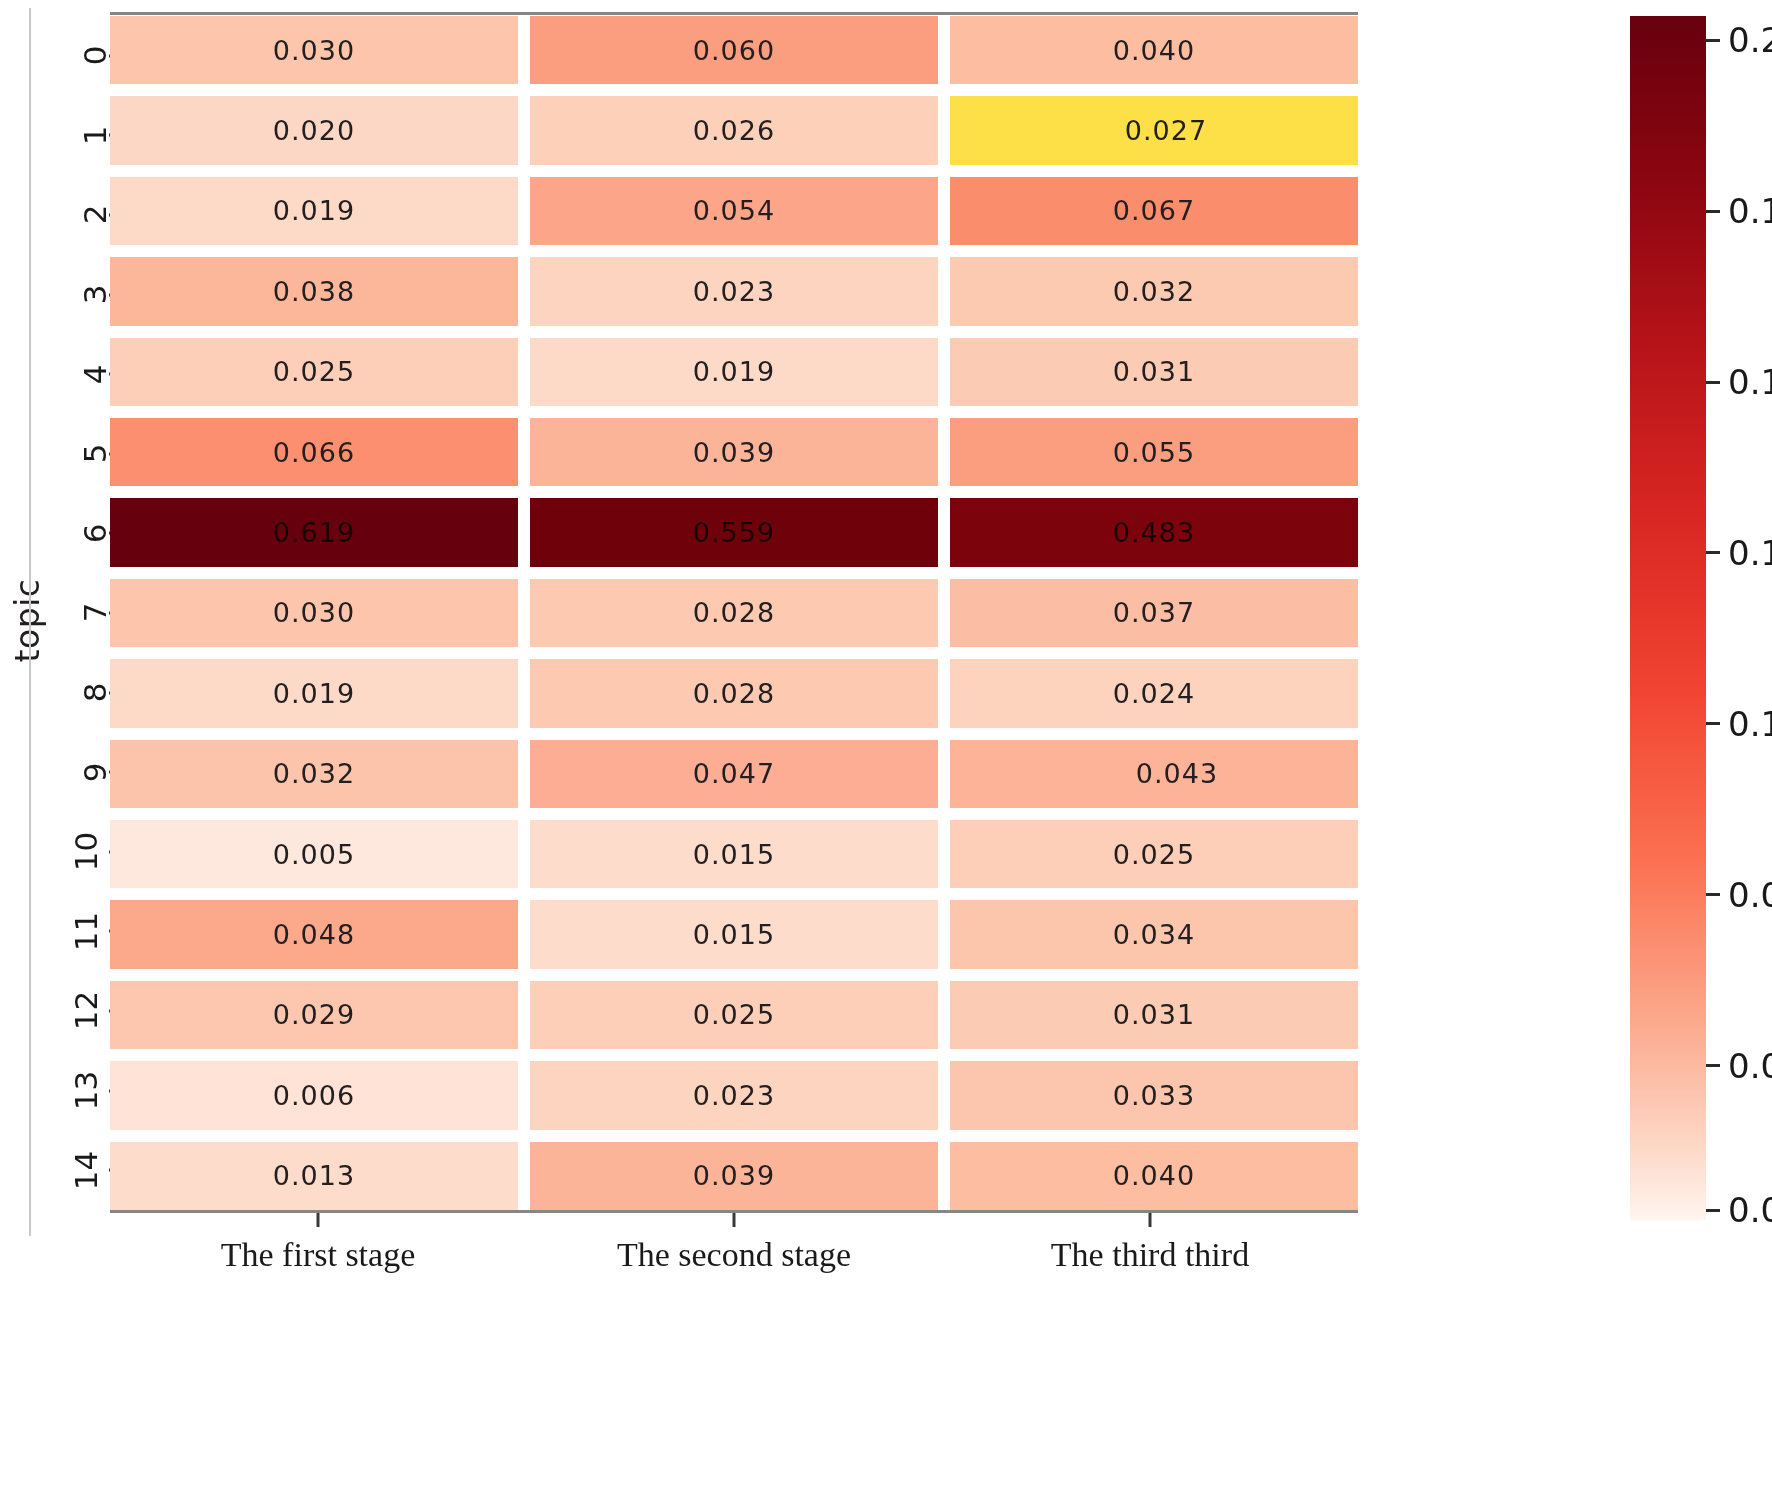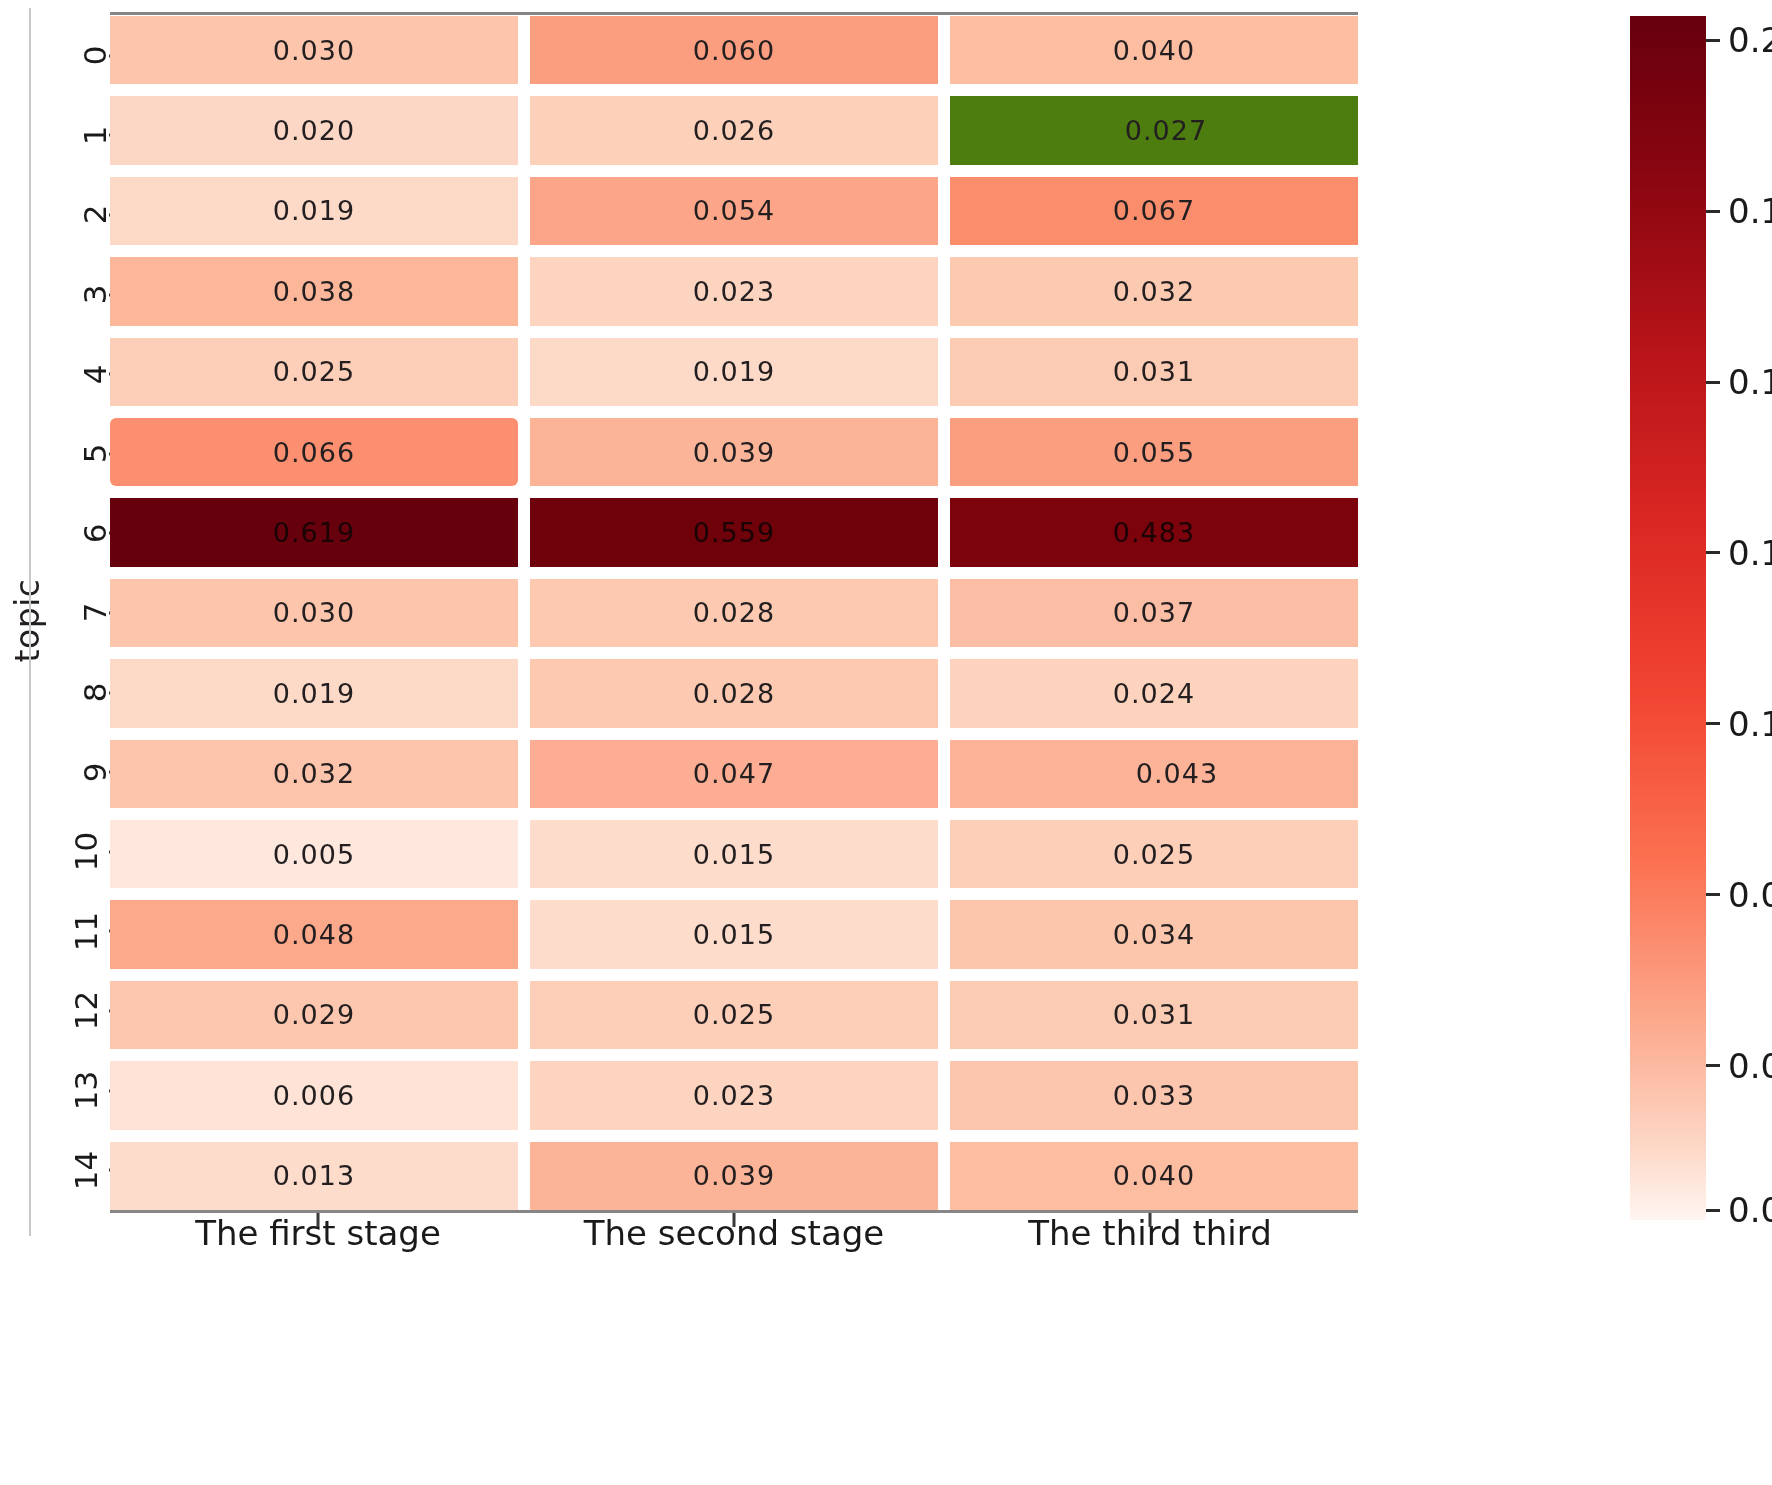--- a/index.html
+++ b/index.html
@@ -137,23 +137,24 @@
     left: 110px;
     top: 1213px;
     width: 1248px;
     height: 90px;
     display: grid;
     grid-template-columns: repeat(3, 1fr);
   }
   .xtick {
     position: relative;
     display: flex;
-    align-items: flex-start;
+    align-items: center;
     justify-content: center;
     padding-bottom: 6px;
+    font-family: Liberation Serif, serif;
   }
   .xtick .tickmark {
     position: absolute;
     top: 0px;
     left: 50%;
     transform: translateX(-50%);
     width: 3px;
     height: 14px;
     background: #3a3a3a;
   }
@@ -281,31 +282,31 @@
     </div>
 
   <div id="grid-wrap">
     <div id="grid-top-spine"></div>
     <div id="grid">
         <div class="cell" style="background: rgb(252, 197, 172);">0.030</div>
         <div class="cell" style="background: rgb(251, 157, 127);">0.060</div>
         <div class="cell" style="background: rgb(252, 189, 161);">0.040</div>
         <div class="cell" style="background: rgb(253, 215, 197);">0.020</div>
         <div class="cell" style="background: rgb(253, 208, 186);">0.026</div>
-        <div class="cell" style="background: #4d7c0f; padding-left: 24px;">0.027</div>
+        <div class="cell" style="background: #fde047; padding-left: 24px;">0.027</div>
         <div class="cell" style="background: rgb(253, 217, 200);">0.019</div>
         <div class="cell" style="background: rgb(252, 165, 136);">0.054</div>
         <div class="cell" style="background: rgb(250, 141, 108);">0.067</div>
         <div class="cell" style="background: rgb(252, 183, 154);">0.038</div>
         <div class="cell" style="background: rgb(253, 212, 192);">0.023</div>
         <div class="cell" style="background: rgb(252, 201, 177);">0.032</div>
         <div class="cell" style="background: rgb(253, 207, 184);">0.025</div>
         <div class="cell" style="background: rgb(253, 217, 200);">0.019</div>
         <div class="cell" style="background: rgb(252, 203, 179);">0.031</div>
-        <div class="cell" style="background: rgb(251, 143, 111); border-radius: 6px;">0.066</div>
+        <div class="cell" style="background: rgb(251, 143, 111);">0.066</div>
         <div class="cell" style="background: rgb(252, 180, 152);">0.039</div>
         <div class="cell" style="background: rgb(251, 158, 128);">0.055</div>
         <div class="cell dark" style="background: rgb(103, 0, 13);">0.619</div>
         <div class="cell dark" style="background: rgb(110, 1, 9);">0.559</div>
         <div class="cell dark" style="background: rgb(124, 2, 11);">0.483</div>
         <div class="cell" style="background: rgb(252, 197, 172);">0.030</div>
         <div class="cell" style="background: rgb(253, 201, 176);">0.028</div>
         <div class="cell" style="background: rgb(252, 189, 165);">0.037</div>
         <div class="cell" style="background: rgb(253, 217, 200);">0.019</div>
         <div class="cell" style="background: rgb(253, 201, 176);">0.028</div>

